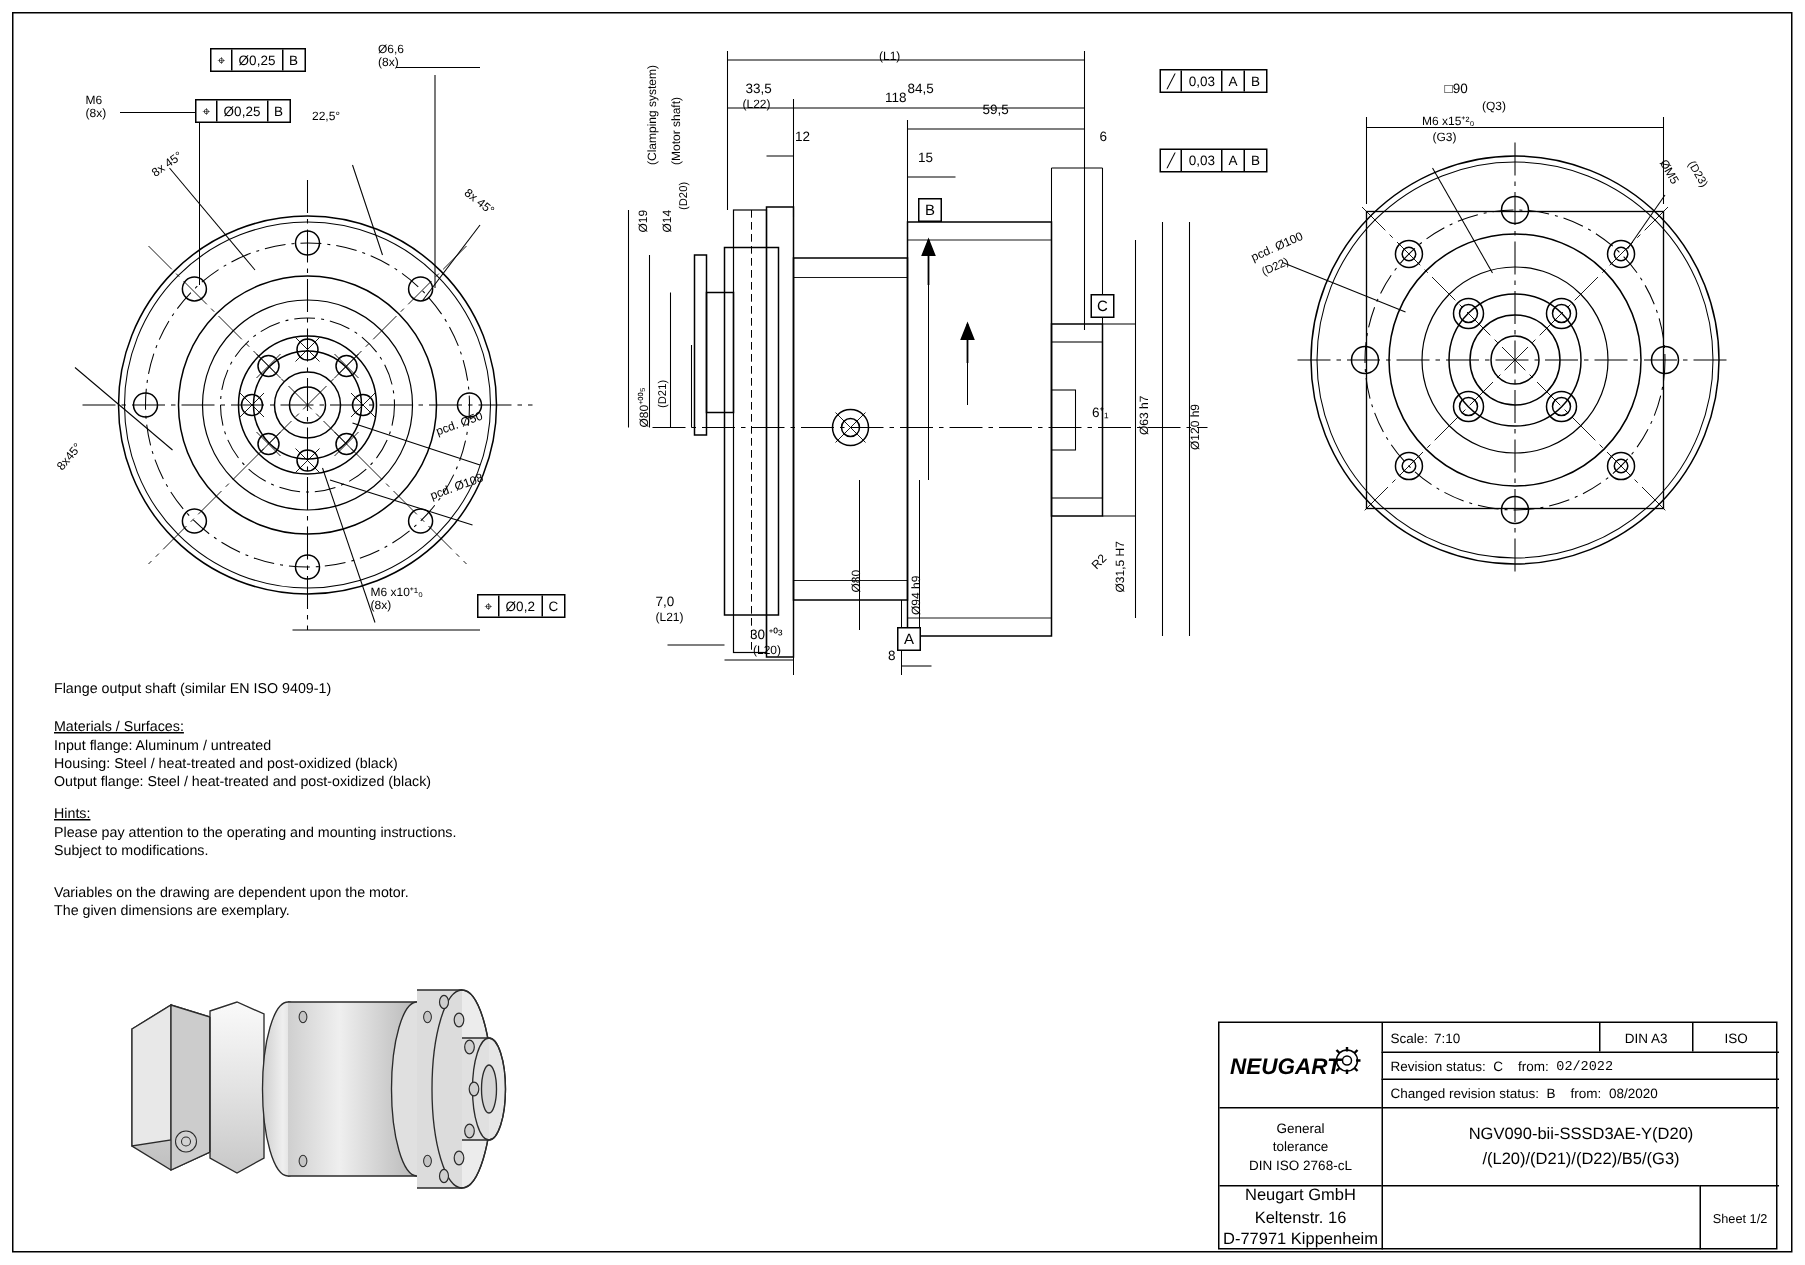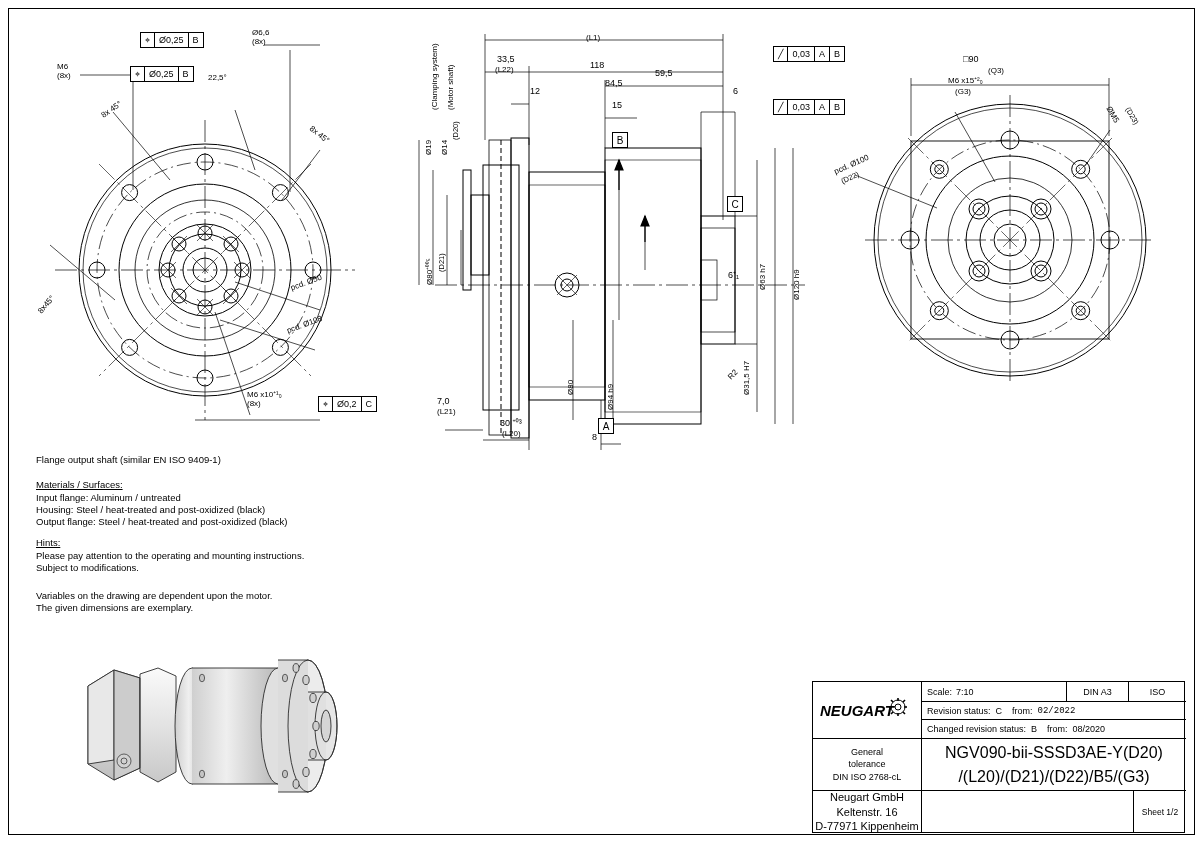--- a/index.html
+++ b/index.html
@@ -230,21 +230,21 @@
     <div>B</div>
   </div>
   <div class="datum" style="left:612px;top:132px;">B</div>
   <div class="datum" style="left:727px;top:196px;">C</div>
   <div class="datum" style="left:598px;top:418px;">A</div>
 
   <div class="lbl" style="left:590px;top:22px;margin-top:38px;">118</div>
   <div class="lbl s8" style="left:586px;top:33px;">(L1)</div>
   <div class="lbl" style="left:497px;top:54px;">33,5</div>
   <div class="lbl s8" style="left:495px;top:65px;">(L22)</div>
-  <div class="lbl" style="left:605px;top:54px;margin-top:24px;">84,5</div>
+  <div class="lbl" style="left:605px;top:54px;">84,5</div>
   <div class="lbl" style="left:530px;top:86px;">12</div>
   <div class="lbl" style="left:655px;top:68px;">59,5</div>
   <div class="lbl" style="left:612px;top:100px;">15</div>
   <div class="lbl" style="left:733px;top:86px;">6</div>
   <div class="lbl" style="left:437px;top:396px;">7,0</div>
   <div class="lbl s8" style="left:437px;top:407px;">(L21)</div>
   <div class="lbl" style="left:500px;top:418px;">30 ⁺⁰³</div>
   <div class="lbl s8" style="left:502px;top:429px;">(L20)</div>
   <div class="lbl" style="left:592px;top:432px;">8</div>
   <div class="lbl" style="left:728px;top:270px;">6⁺₁</div>
@@ -449,21 +449,21 @@
       <span style="margin-left:10px;">from:</span>
       <span style="margin-left:5px;">08/2020</span>
     </div>
 
     <div class="cell bt ctr" style="left:0;top:56px;width:108px;height:52px;flex-direction:column;line-height:1.35;">
       <span>General</span>
       <span>tolerance</span>
       <span>DIN ISO 2768-cL</span>
     </div>
 
-    <div class="cell bl bt ctr" style="left:108px;top:56px;width:265px;height:52px;flex-direction:column;line-height:1.5;font-size:16px;">
+    <div class="cell bl bt ctr" style="left:108px;top:56px;width:265px;height:52px;flex-direction:column;line-height:1.5;font-size:11px;">
       <span>NGV090-bii-SSSD3AE-Y(D20)</span>
       <span>/(L20)/(D21)/(D22)/B5/(G3)</span>
     </div>
 
     <div class="cell bt ctr" style="left:0;top:108px;width:108px;height:43px;flex-direction:column;line-height:1.35;font-size:11px;">
       <span>Neugart GmbH</span>
       <span>Keltenstr. 16</span>
       <span>D-77971 Kippenheim</span>
     </div>
     <div class="cell bl bt" style="left:108px;top:108px;width:212px;height:43px;"></div>

